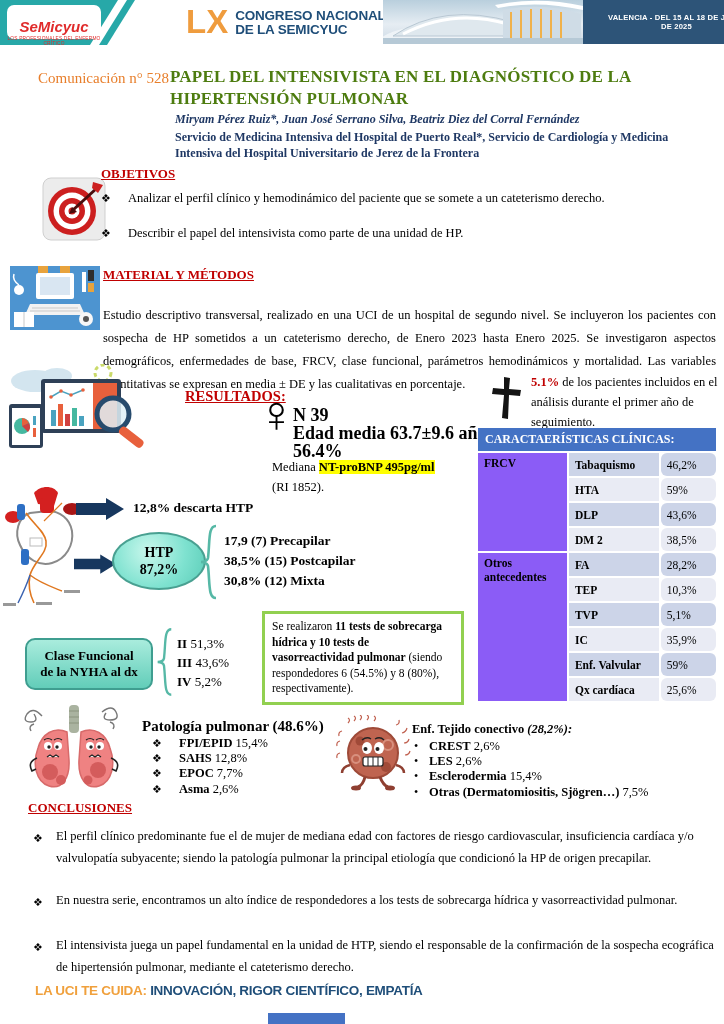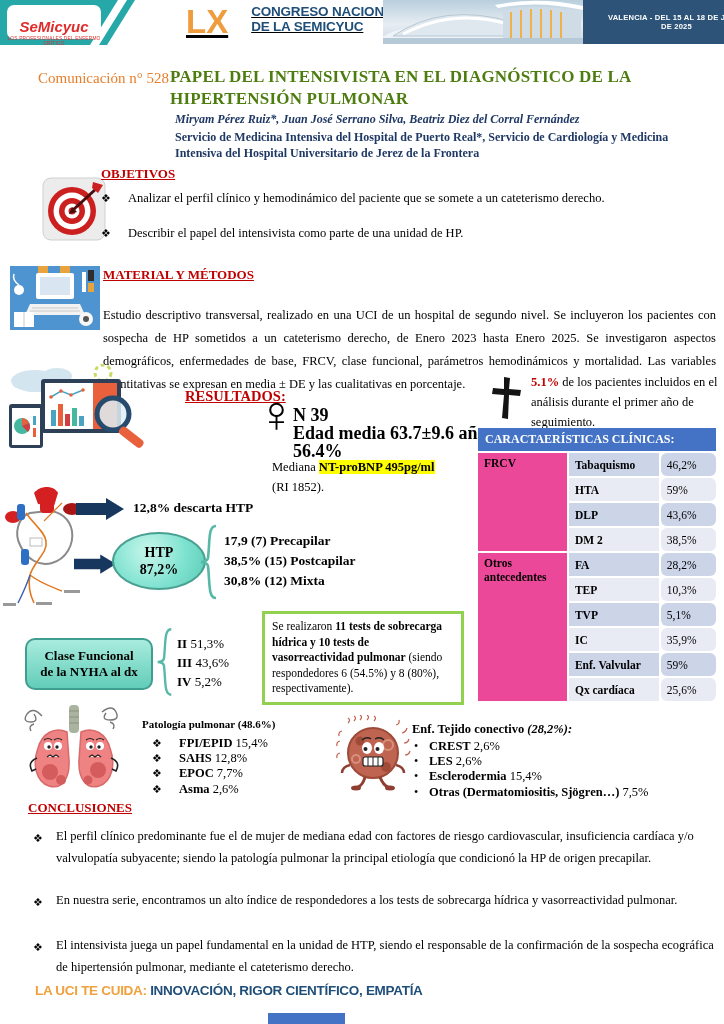--- a/index.html
+++ b/index.html
@@ -10,21 +10,21 @@
   
   .hdr-teal{left:0;top:0;width:126px;height:45px;background:#27a8a8;
             clip-path:polygon(0 0,118px 0,90px 45px,0 45px);}
   .hdr-slash{left:0;top:0;width:145px;height:45px;background:#27a8a8;
              clip-path:polygon(127px 0,135px 0,107px 45px,99px 45px);}
   .logo-box{left:7px;top:5px;width:94px;height:34px;background:#fff;border-radius:7px;
             text-align:center;padding-top:14px;box-sizing:border-box;}
   .logo-text{font-family:"Liberation Sans",sans-serif;font-weight:bold;font-style:italic;
              color:#e02b2b;font-size:15px;line-height:1.1;}
   .logo-tag{font-family:"Liberation Sans",sans-serif;color:#e02b2b;font-size:4.8px;letter-spacing:.2px;}
-  .congress{left:186px;top:5px;display:flex;gap:23px;align-items:flex-start;text-decoration:underline;}
+  .congress{left:186px;top:5px;display:flex;gap:7px;align-items:flex-end;}
   .congress-lx{font-family:"Liberation Sans",sans-serif;font-weight:bold;color:#ef9c3e;
                font-size:33px;line-height:1;}
   .congress-name{font-family:"Liberation Sans",sans-serif;font-weight:bold;color:#1f4e79;
                  font-size:13.5px;line-height:1.08;letter-spacing:-.2px;}
   .hdr-photo{left:383px;top:0;width:200px;height:44px;overflow:hidden;
              background:linear-gradient(180deg,#b9cfdd,#e6edf3 55%,#cdd9e4);}
   .hdr-venue{left:583px;top:0;width:141px;height:44px;background:#2d5478;color:#fff;
              display:flex;align-items:center;justify-content:center;text-align:center;
              font-family:"Liberation Sans",sans-serif;font-size:7.6px;font-weight:bold;letter-spacing:.2px;padding-left:23px;}
 
@@ -55,21 +55,21 @@
   .mediana{left:272px;top:457px;font-size:12.5px;line-height:20px;}
   .hl-yellow{background:#ffff00;font-weight:bold;}
   .mortality{left:531px;top:372px;width:190px;font-size:12.5px;line-height:20px;}
   .red-b{color:#c00000;font-weight:bold;}
 
   
   .ctable{left:476px;top:426px;width:242px;border-collapse:separate;border-spacing:2px;
           font-size:11.5px;}
   .ctable td{padding:2px 6px;vertical-align:middle;}
   .ctable .thead{background:#4472c4;color:#fff;font-weight:bold;font-size:12px;padding:4px 7px;}
-  .ctable .grp{background:#ec4899;width:82px;font-weight:bold;vertical-align:top;padding-top:4px;line-height:1.2;}
+  .ctable .grp{background:#8b5cf6;width:82px;font-weight:bold;vertical-align:top;padding-top:4px;line-height:1.2;}
   .ctable .item{width:84px;font-weight:bold;height:19px;}
   .ctable .val{width:48px;border-radius:6px;}
   .r-odd .item,.r-odd .val{background:#ccd4e8;}
   .r-even .item,.r-even .val{background:#e9ebf4;}
 
   
   .descarta{left:133px;top:500px;font-size:13.5px;font-weight:bold;white-space:nowrap;}
   .htp-ellipse{left:112px;top:532px;width:94px;height:58px;border-radius:50%;
                background:radial-gradient(circle at 38% 32%,#c9f7ec,#7fe2d0 55%,#5accb7);
                border:2px solid #49a091;display:flex;flex-direction:column;align-items:center;
@@ -80,21 +80,21 @@
             background:linear-gradient(180deg,#a9ecdd,#62cdb9);border:2px solid #3f9e90;
             display:flex;flex-direction:column;align-items:center;justify-content:center;
             font-size:13px;font-weight:bold;line-height:1.25;box-sizing:border-box;}
   .nyha-list{left:177px;top:634px;font-size:13px;line-height:19px;white-space:nowrap;}
   .nyha-list b{font-weight:bold;}
 
   .tests-box{left:262px;top:611px;width:182px;border:3px solid #92d050;padding:5px 7px;
              font-size:11.5px;line-height:1.35;}
 
   
-  .pat-title{left:142px;top:718px;font-size:11px;font-weight:bold;}
+  .pat-title{left:142px;top:718px;font-size:15px;font-weight:bold;}
   .pat-items{left:152px;top:736px;font-size:12.5px;line-height:15.2px;}
   .con-title{left:412px;top:722px;font-size:12.5px;font-weight:bold;}
   .con-items{left:414px;top:739px;font-size:12.5px;line-height:15.2px;}
 
   
   .conc-h{left:28px;top:800px;}
   .conc-item{left:33px;width:688px;font-size:12.5px;line-height:21.5px;display:flex;}
   .conc-item .b-diamond{width:23px;font-size:11px;padding-top:2px;}
 
   

